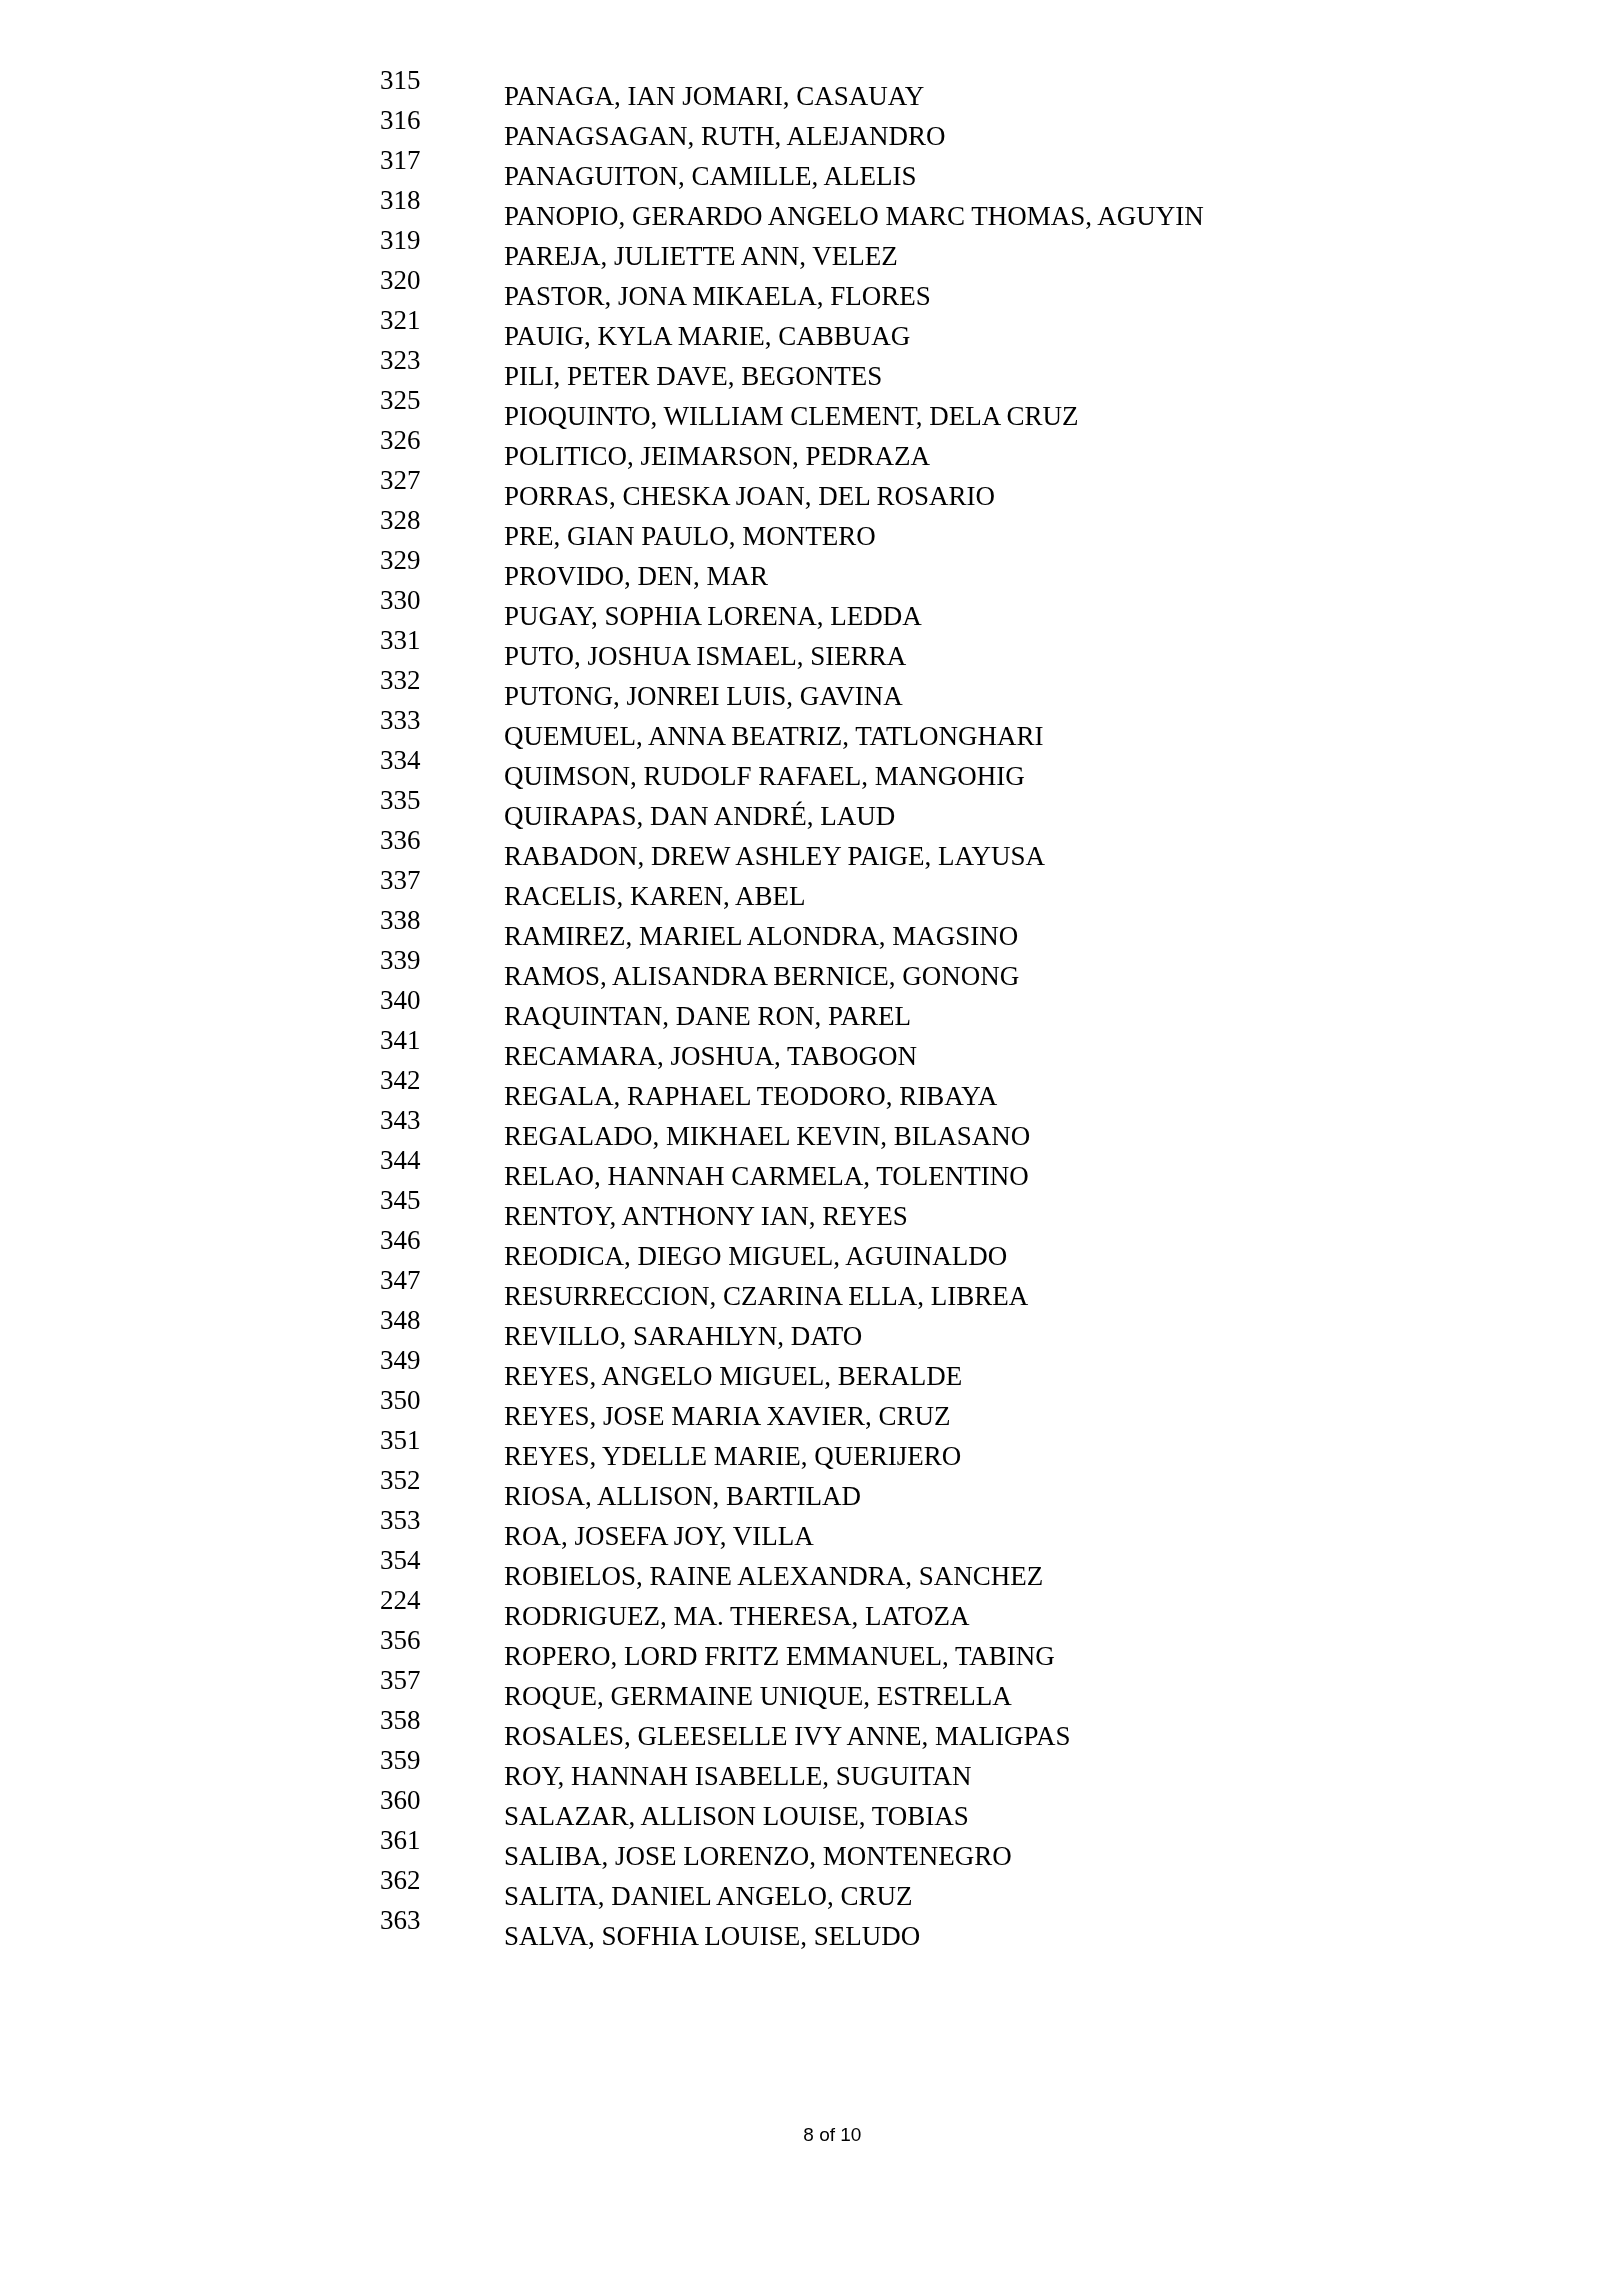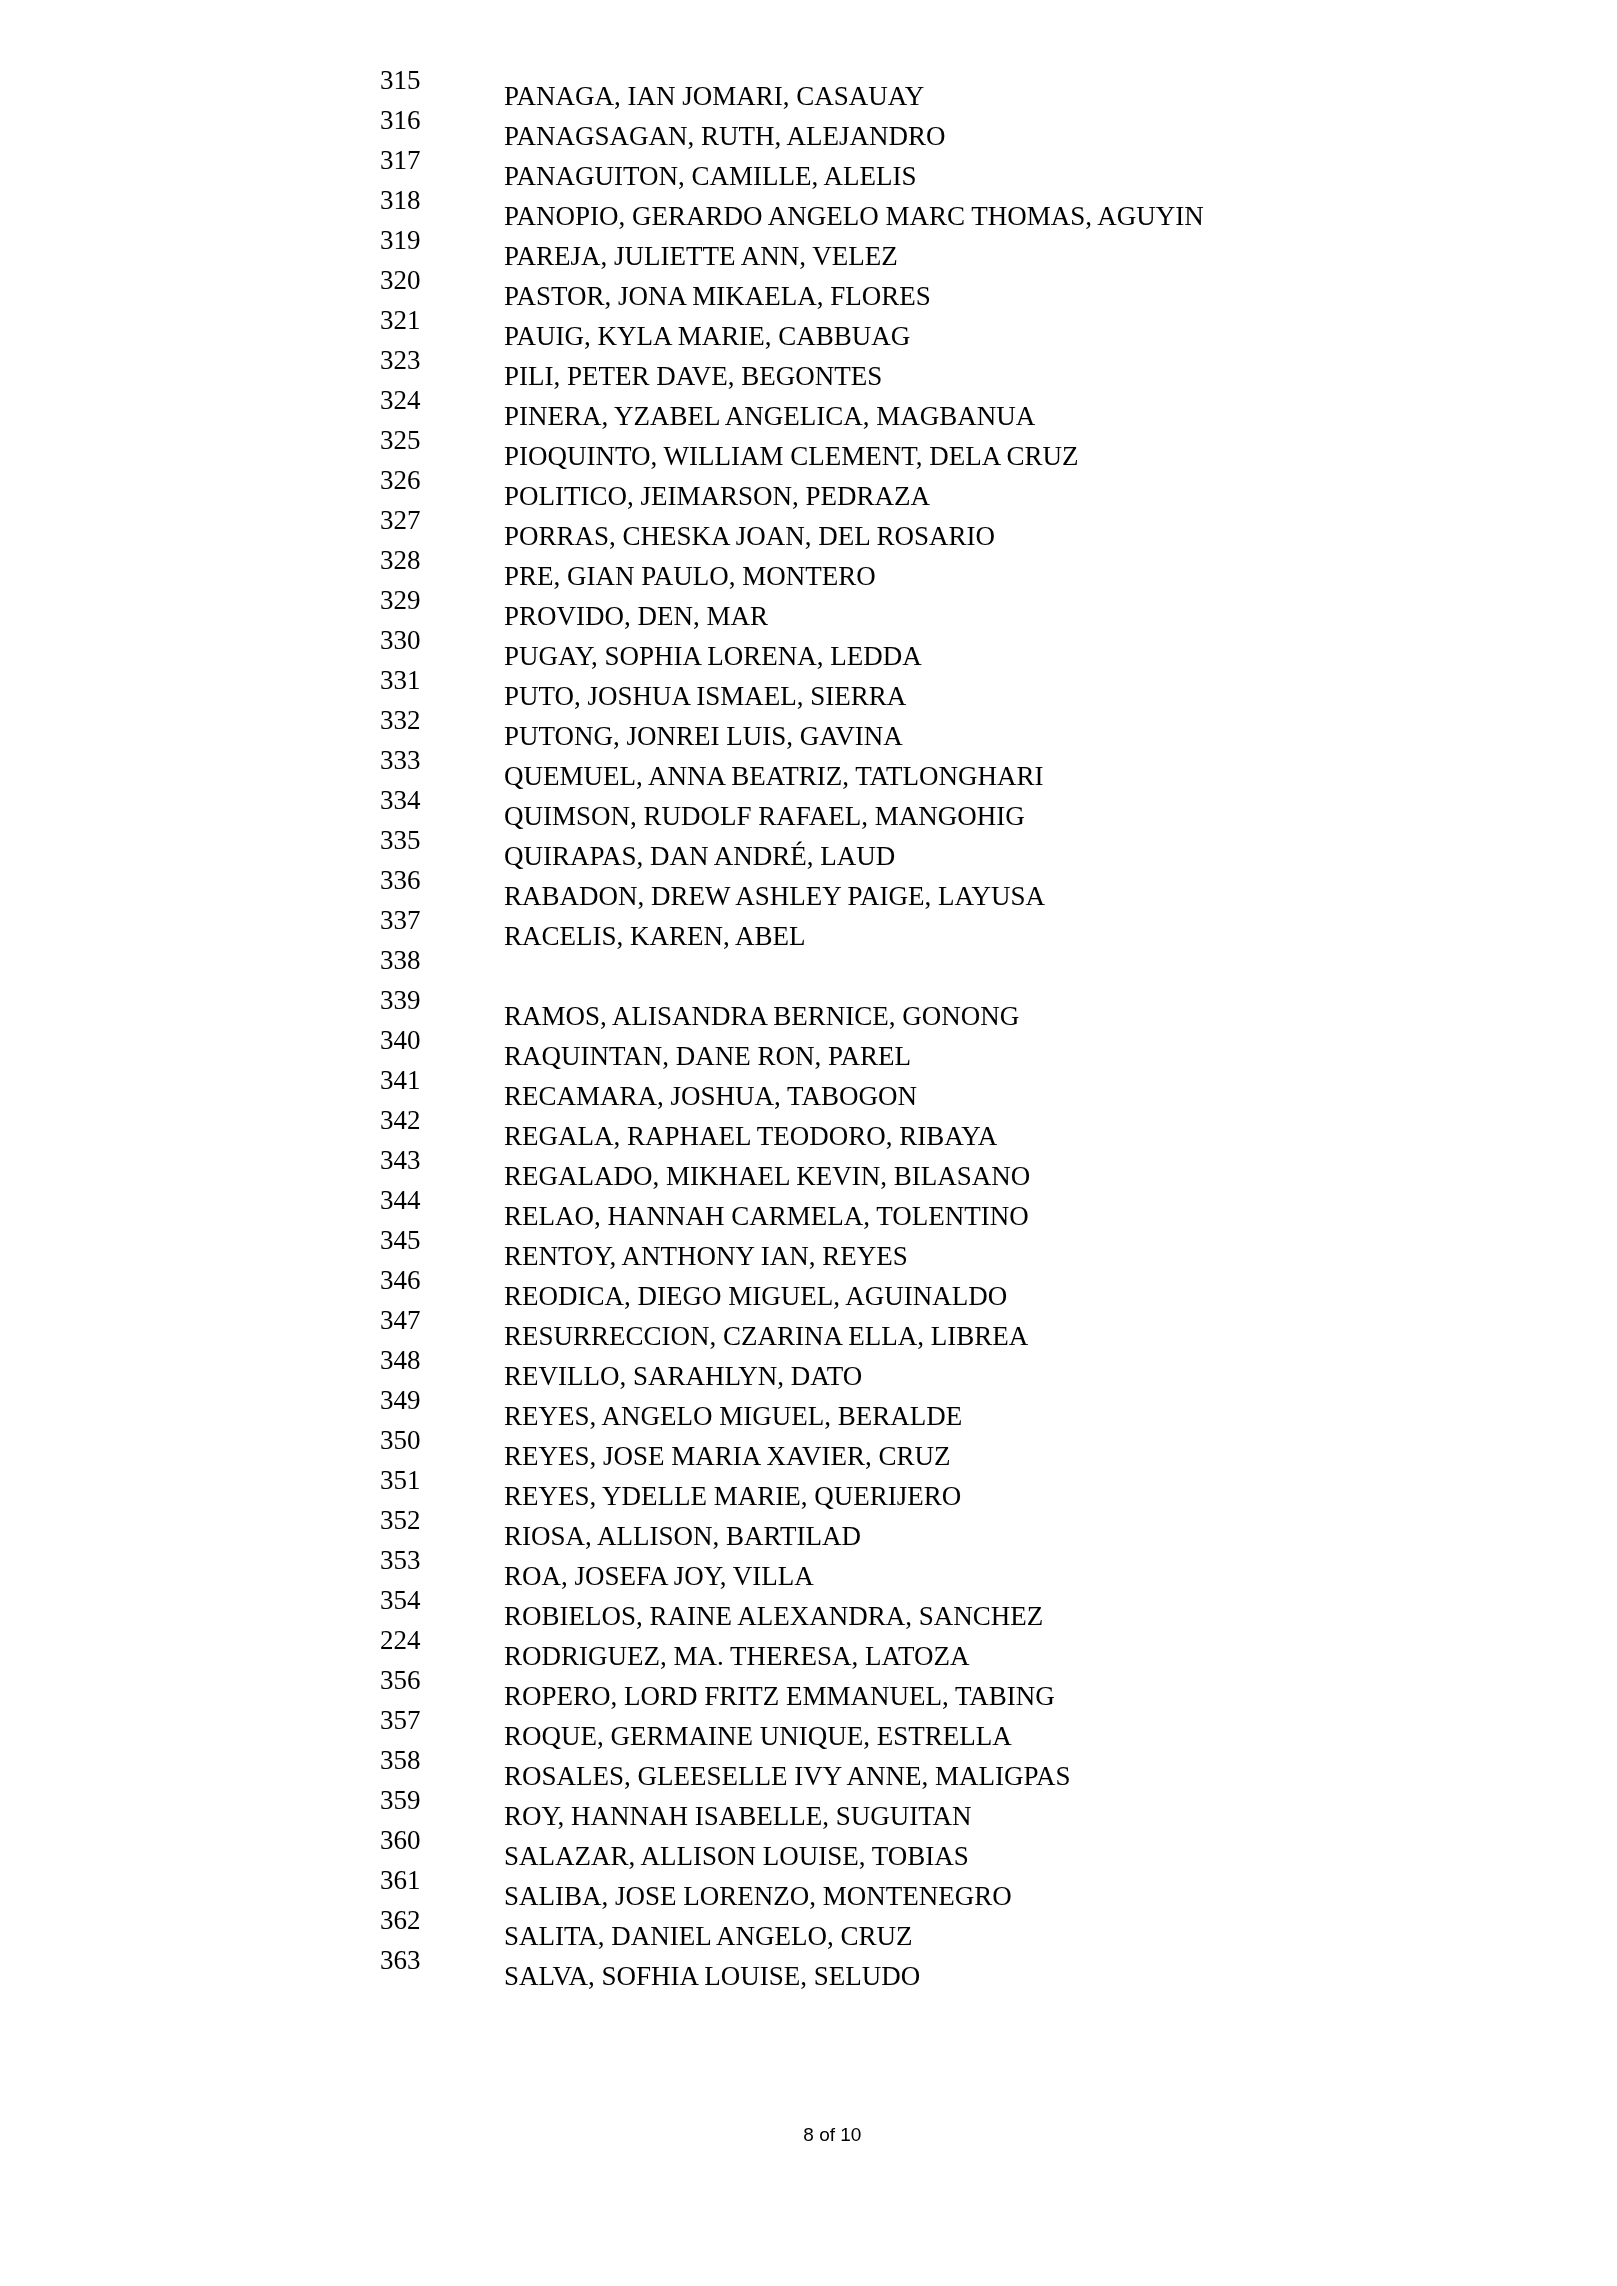--- a/index.html
+++ b/index.html
@@ -85,24 +85,20 @@
       </li>
       <li class="row">
         <span class="num">321</span>
         <span class="name">PAUIG, KYLA MARIE, CABBUAG</span>
       </li>
       <li class="row">
         <span class="num">323</span>
         <span class="name">PILI, PETER DAVE, BEGONTES</span>
       </li>
       <li class="row">
-        <span class="num">324</span>
-        <span class="name">PINERA, YZABEL ANGELICA, MAGBANUA</span>
-      </li>
-      <li class="row">
         <span class="num">325</span>
         <span class="name">PIOQUINTO, WILLIAM CLEMENT, DELA CRUZ</span>
       </li>
       <li class="row">
         <span class="num">326</span>
         <span class="name">POLITICO, JEIMARSON, PEDRAZA</span>
       </li>
       <li class="row">
         <span class="num">327</span>
         <span class="name">PORRAS, CHESKA JOAN, DEL ROSARIO</span>
@@ -142,20 +138,21 @@
       <li class="row">
         <span class="num">336</span>
         <span class="name">RABADON, DREW ASHLEY PAIGE, LAYUSA</span>
       </li>
       <li class="row">
         <span class="num">337</span>
         <span class="name">RACELIS, KAREN, ABEL</span>
       </li>
       <li class="row">
         <span class="num">338</span>
+        <span class="name">RAMIREZ, MARIEL ALONDRA, MAGSINO</span>
       </li>
       <li class="row">
         <span class="num">339</span>
         <span class="name">RAMOS, ALISANDRA BERNICE, GONONG</span>
       </li>
       <li class="row">
         <span class="num">340</span>
         <span class="name">RAQUINTAN, DANE RON, PAREL</span>
       </li>
       <li class="row">

